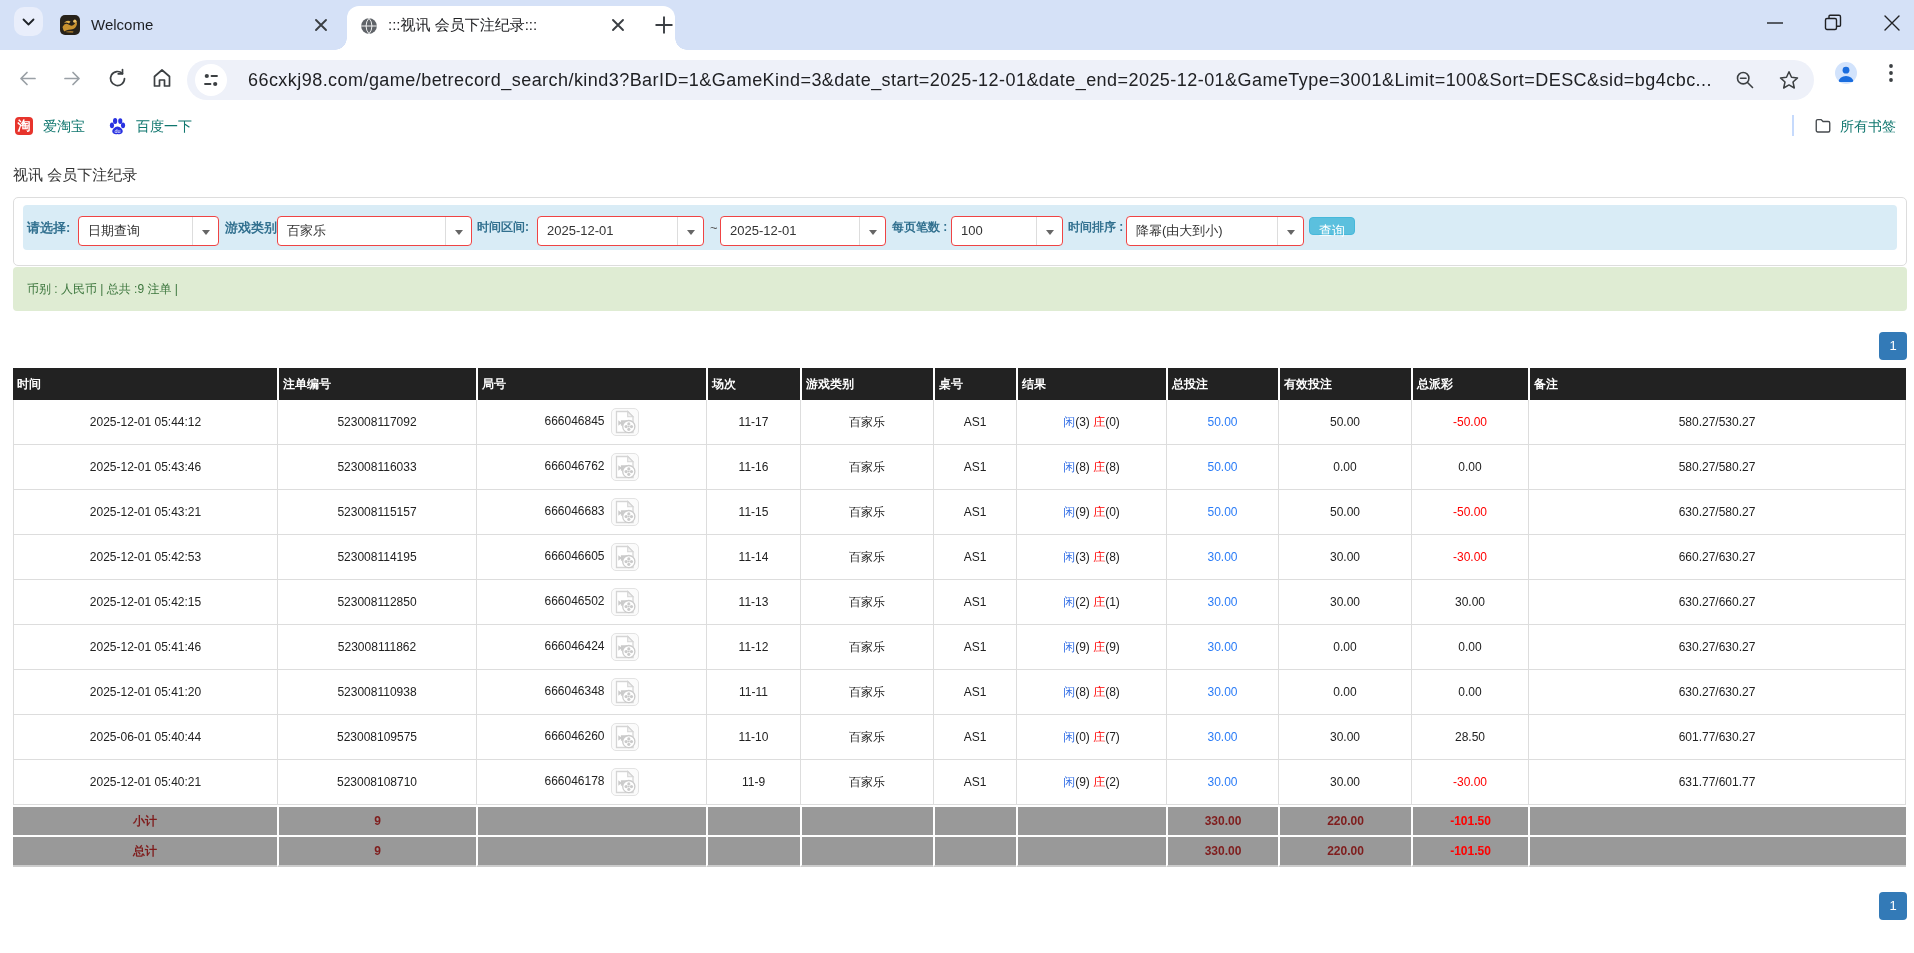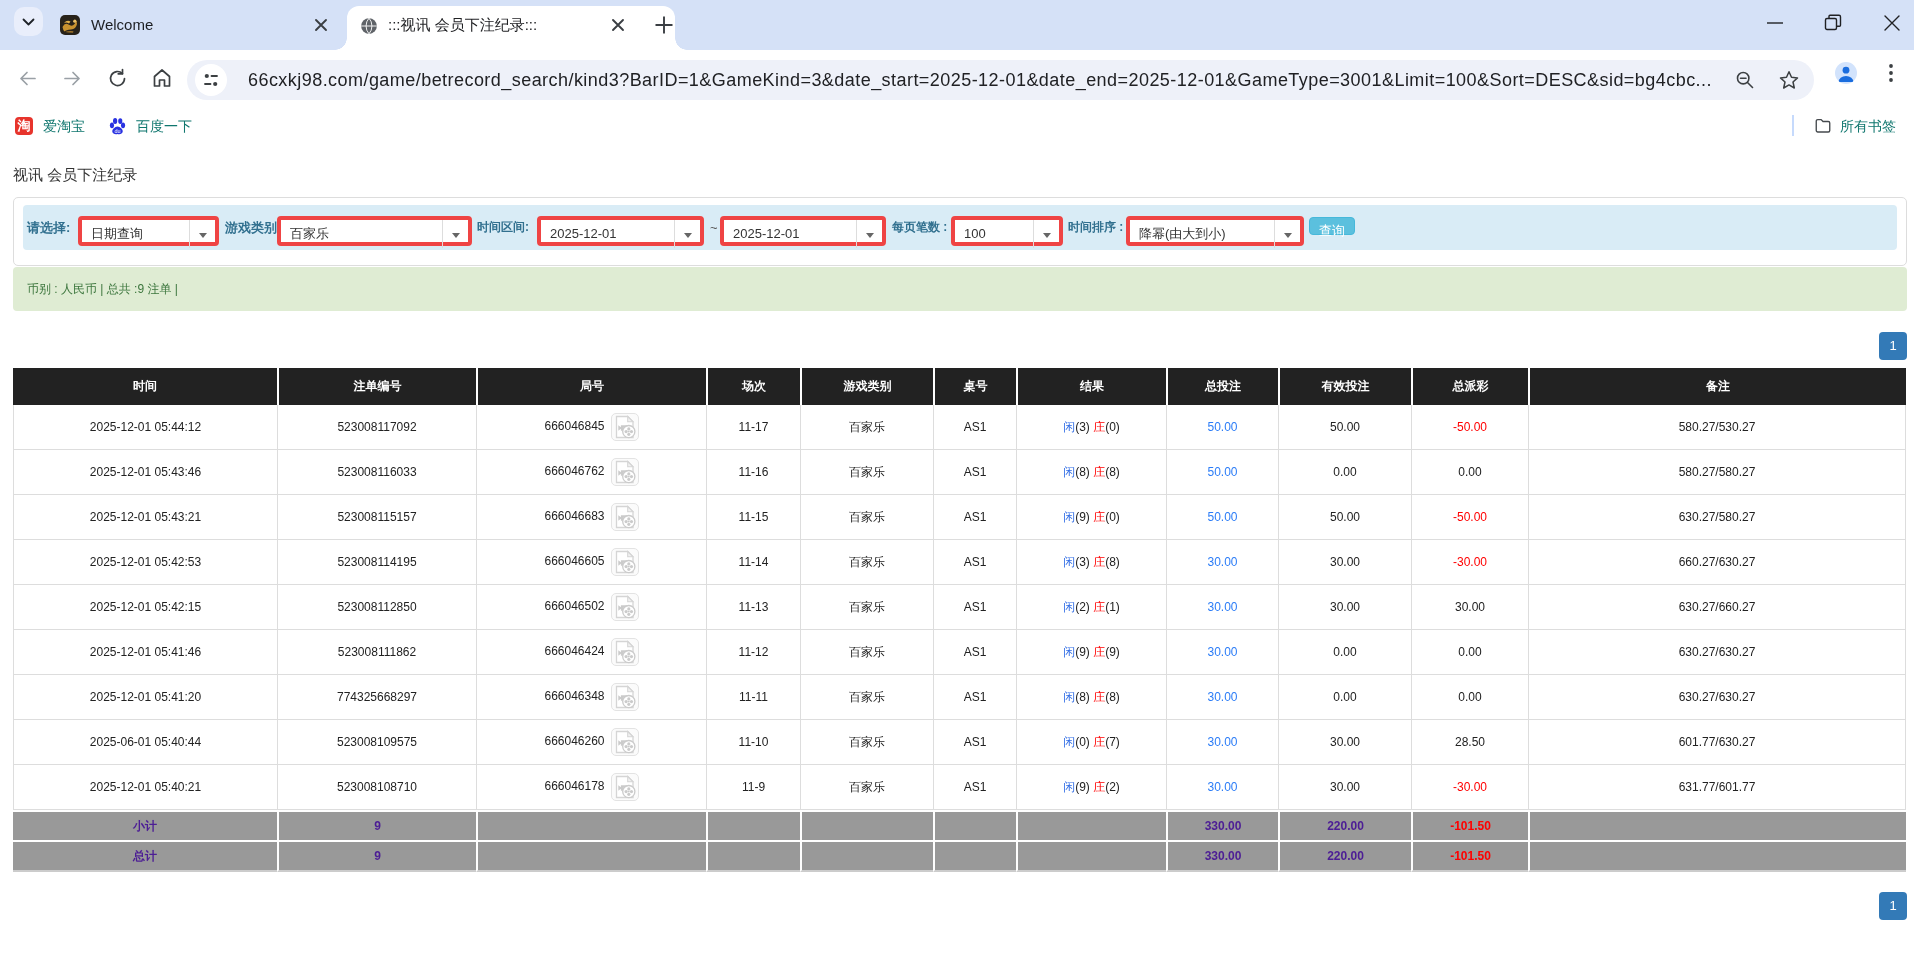--- a/index.html
+++ b/index.html
@@ -18,38 +18,38 @@
 #omnibox { position:absolute; left:187px; top:60px; width:1627px; height:40px; border-radius:20px; background:#eef1f9; overflow:hidden; }
 #urltext { position:absolute; left:61px; top:0; width:1470px; height:40px; line-height:40px; font-size:18px; letter-spacing:0.45px; color:#202124; white-space:nowrap; overflow:hidden; }
 #bookmarks { position:absolute; left:0; top:105px; width:1914px; height:41px; background:#fff; }
 .bmtext { font-size:14px; color:#0f766e; }
 
 #page { position:absolute; left:0; top:146px; width:1914px; height:807px; background:#fff; }
 #ptitle { position:absolute; left:13px; top:20px; font-size:15px; color:#333; }
 #fpanel { position:absolute; left:13px; top:51px; width:1894px; height:69px; background:#fff; border:1px solid #ddd; border-radius:5px; }
 #fbar { position:absolute; left:9px; top:7px; width:1874px; height:45px; background:#d9ecf6; border-radius:4px; }
 .flabel { position:absolute; top:0; height:45px; line-height:45px; font-size:13px; font-weight:bold; color:#31708f; }
-.combo { position:absolute; top:11px; height:30px; background:#fff; border:4px solid #ef4444; border-radius:4px; }
+.combo { position:absolute; top:11px; height:30px; background:#fff; border:1px solid #ef4444; border-radius:4px; }
 .combo .car { position:absolute; right:0; top:0; width:26px; height:28px; border-left:1px solid #ddd; }
 .combo .car:after { content:""; position:absolute; left:9px; top:13px; border:4px solid transparent; border-top:5px solid #666; }
 .combo .ctext { position:absolute; left:9px; top:0; height:28px; line-height:28px; font-size:13px; color:#333; white-space:nowrap; }
 #qbtn { position:absolute; left:1286px; top:12px; width:46px; height:18px; background:#5bc0de; border:1px solid #46b8da; border-radius:4px; color:#fff; font-size:13px; text-align:center; line-height:26px; }
 #gbar { position:absolute; left:13px; top:121px; width:1894px; height:44px; background:#dfecd3; border-radius:4px; }
 #gbar .lt { position:absolute; left:14px; top:0; height:32px; line-height:44px; font-size:12px; color:#3c763d; }
 #gbar .rt { position:absolute; right:17px; top:0; height:44px; line-height:44px; font-size:12px; color:#f30; }
 .pagebtn { position:absolute; width:28px; height:28px; background:#337ab7; border-radius:4px; color:#fff; font-size:13px; text-align:center; line-height:28px; }
 
 #btable { position:absolute; left:13px; top:222px; border-collapse:separate; border-spacing:0; table-layout:fixed; width:1893px; }
-#btable th { background:#222; color:#fff; font-size:12px; font-weight:bold; height:32px; border-left:2px solid #fff; padding:10px; text-align:center; }
+#btable th { background:#222; color:#fff; font-size:12px; font-weight:bold; height:32px; border-left:2px solid #fff; padding:4px; text-align:left; }
 #btable th:first-child { border-left:none; }
 #btable td { height:45px; font-size:12px; color:#222; text-align:center; padding:0;
   border-bottom:1px solid #ddd; border-left:1px solid #ddd; background:#fff; }
 #btable td:first-child { border-left:1px solid #ddd; }
 #btable td:last-child { border-right:1px solid #ddd; }
-#btable tr.foot td { background:#999; color:#4c1d95; font-weight:bold; height:30px;
+#btable tr.foot td { background:#999; color:#7f1d1d; font-weight:bold; height:30px;
   border:none; border-top:2px solid #fff; border-left:2px solid #fff; }
 #btable tr.foot td:first-child { border-left:none; }
 #btable tr.foot td:last-child { border-right:none; }
 #btable tr.foot2 td { border-bottom:2px solid #ccc; height:32px; }
 #btable td.bl { color:#2b7cf7; }
 #btable td.rd { color:#f00 !important; }
 .xian { color:#2e6be5; }
 .zhuang { color:#f00; }
 .vbtn { display:inline-block; vertical-align:middle; width:28px; height:28px; background:#fbfbfb; border:1px solid #e3e3e3; border-radius:5px; margin-left:6px; }
 </style>
@@ -331,21 +331,21 @@
           <td>百家乐</td>
           <td>AS1</td>
           <td><span class="xian">闲</span>(9) <span class="zhuang">庄</span>(9)</td>
           <td class="bl">30.00</td>
           <td>0.00</td>
           <td>0.00</td>
           <td>630.27/630.27</td>
         </tr>
       <tr>
           <td>2025-12-01 05:41:20</td>
-          <td>774325668297</td>
+          <td>523008110938</td>
           <td>666046348<span class="vbtn"><svg width="26" height="26">
                 <use href="#vfile"></use>
               </svg></span></td>
           <td>11-11</td>
           <td>百家乐</td>
           <td>AS1</td>
           <td><span class="xian">闲</span>(8) <span class="zhuang">庄</span>(8)</td>
           <td class="bl">30.00</td>
           <td>0.00</td>
           <td>0.00</td>

